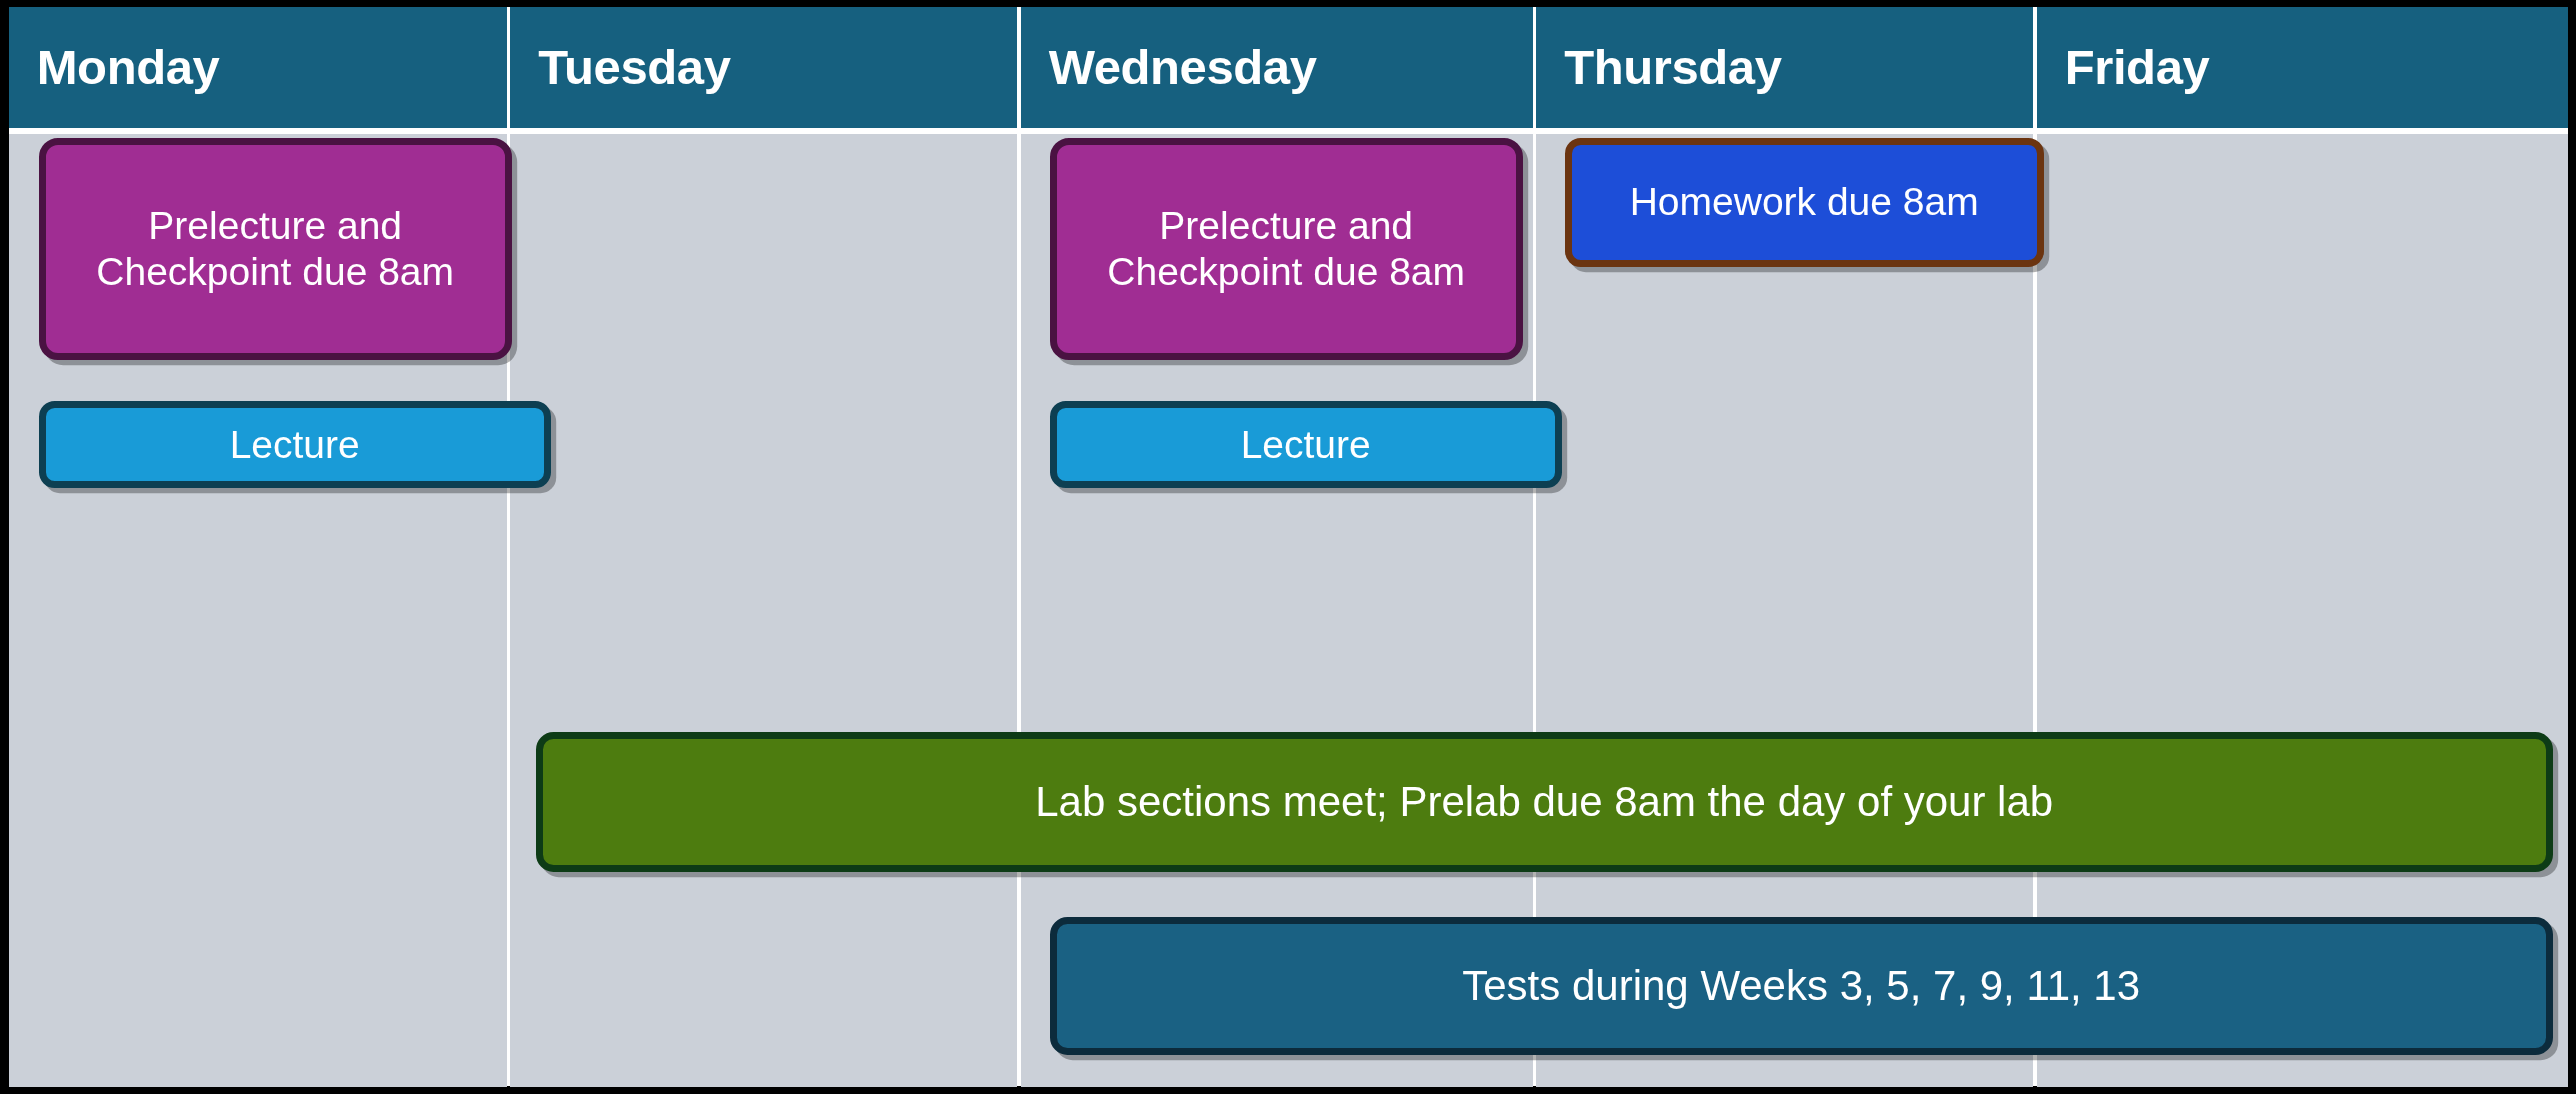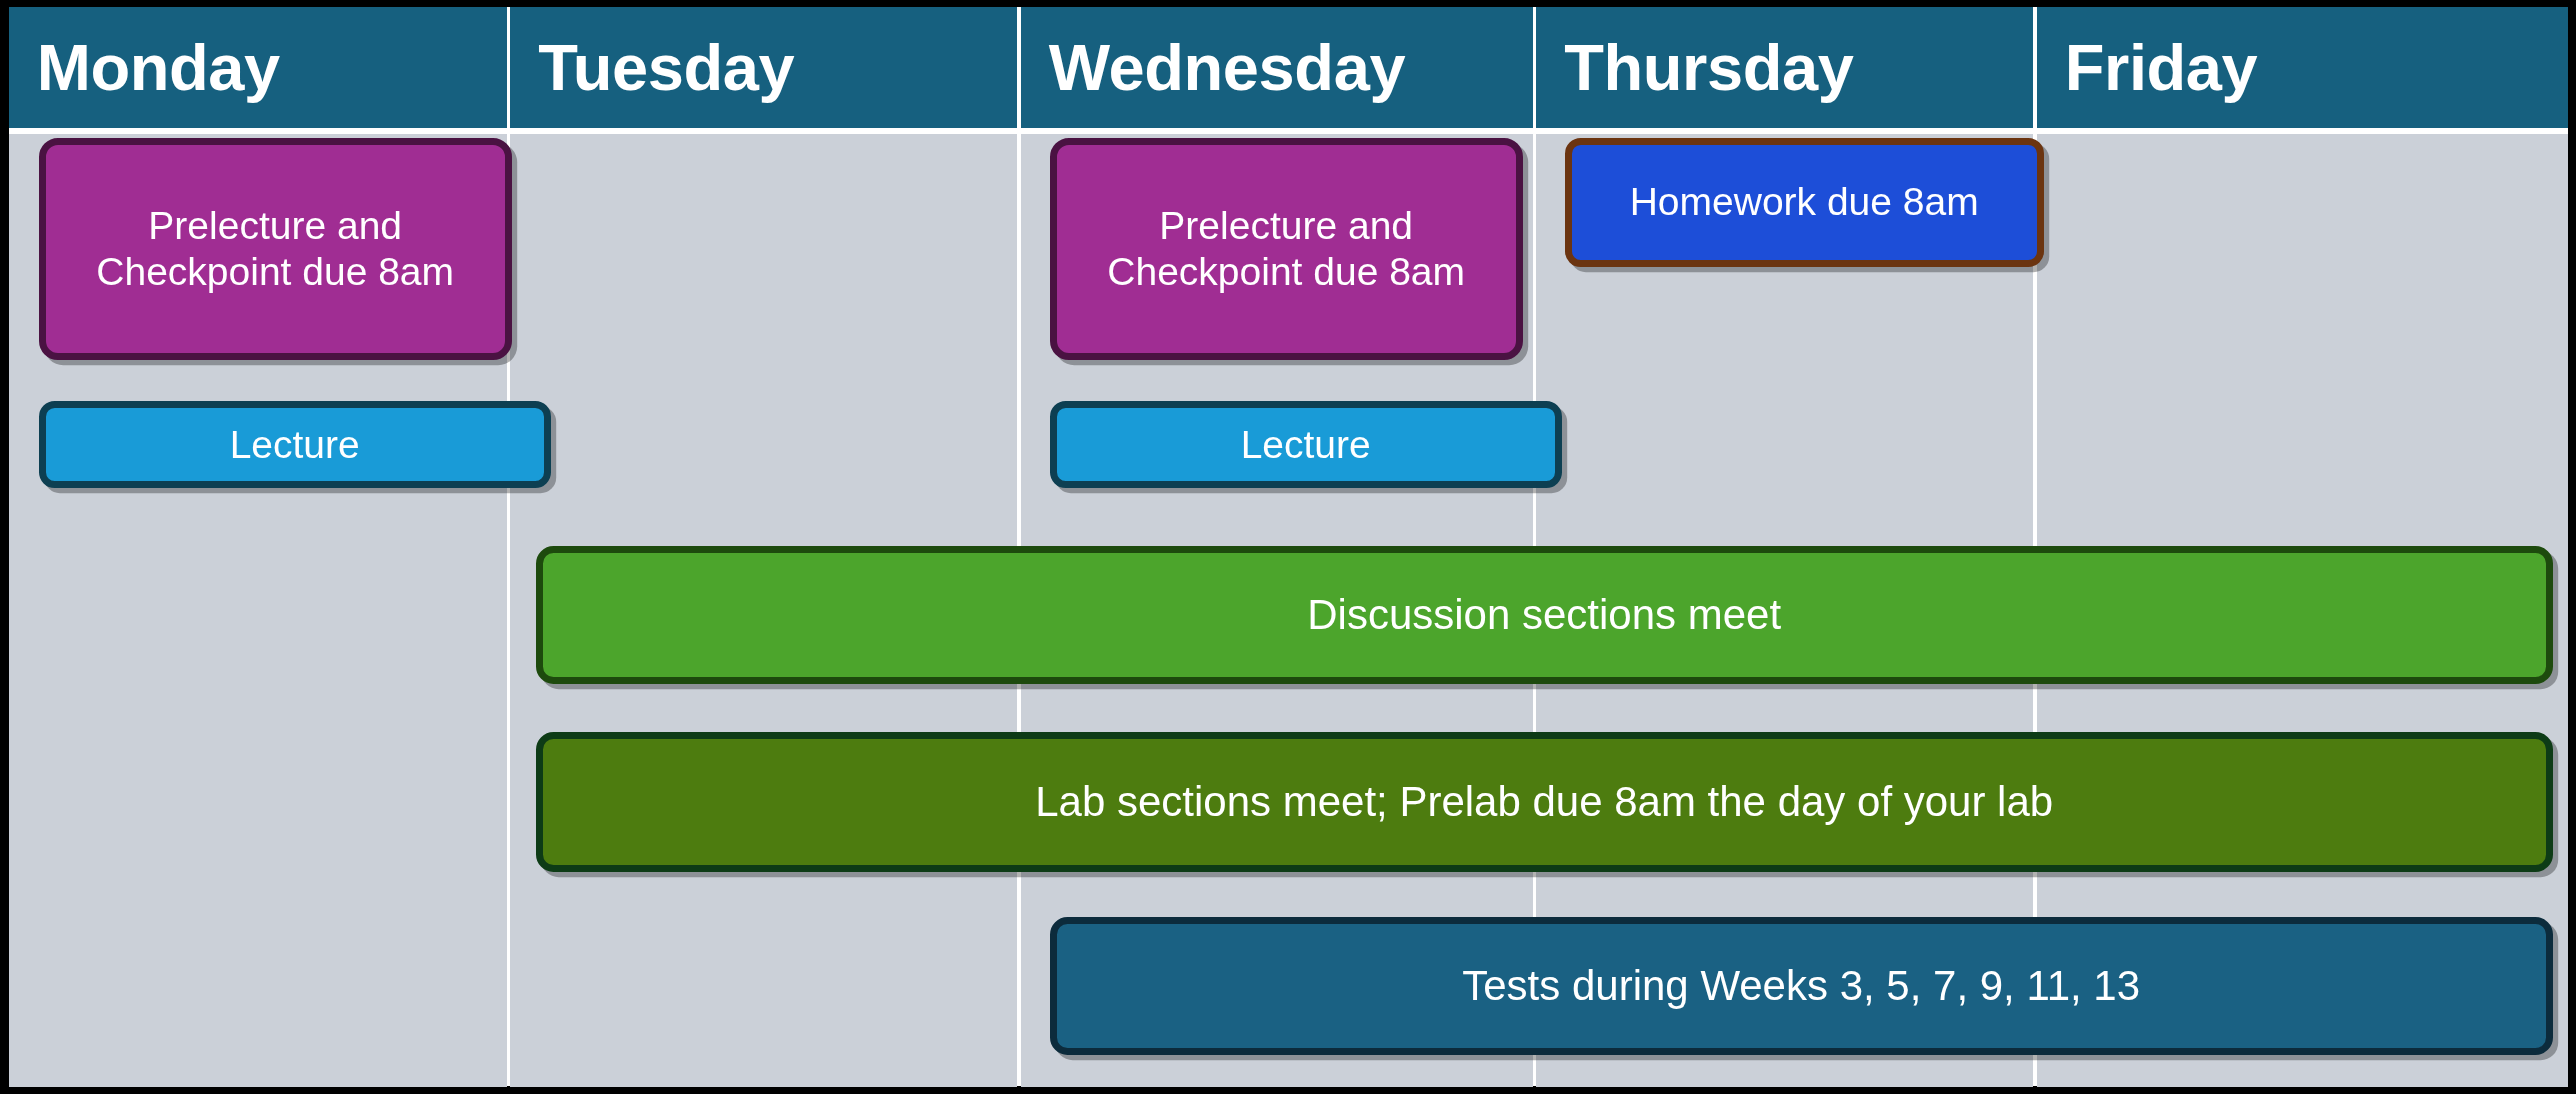--- a/index.html
+++ b/index.html
@@ -38,21 +38,21 @@
     left: 0; top: 0;
     width: 2559px;
     height: 121px;
     display: flex;
     gap: 3.5px;
   }
 
   .day-header {
     background: #16607f;
     color: #ffffff;
-    font-size: 65px;
+    font-size: 49px;
     font-weight: bold;
     display: flex;
     align-items: center;
     padding-left: 28px;
     letter-spacing: -0.4px;
     line-height: 1;
   }
 
   .col-mon  { width: 498px; }
   .col-tue  { width: 507px; }
@@ -206,23 +206,20 @@
       </div>
 
       <div class="card card-lecture pos-wed-lecture">
         <span>Lecture</span>
       </div>
 
       <div class="card card-homework pos-thu-homework">
         <span>Homework due 8am</span>
       </div>
 
-      <div class="card card-discussion pos-discussion">
-        <span>Discussion sections meet</span>
-      </div>
 
       <div class="card card-lab pos-lab">
         <span>Lab sections meet; Prelab due 8am the day of your lab</span>
       </div>
 
       <div class="card card-tests pos-tests">
         <span>Tests during Weeks 3, 5, 7, 9, 11, 13</span>
       </div>
 
     </div>

